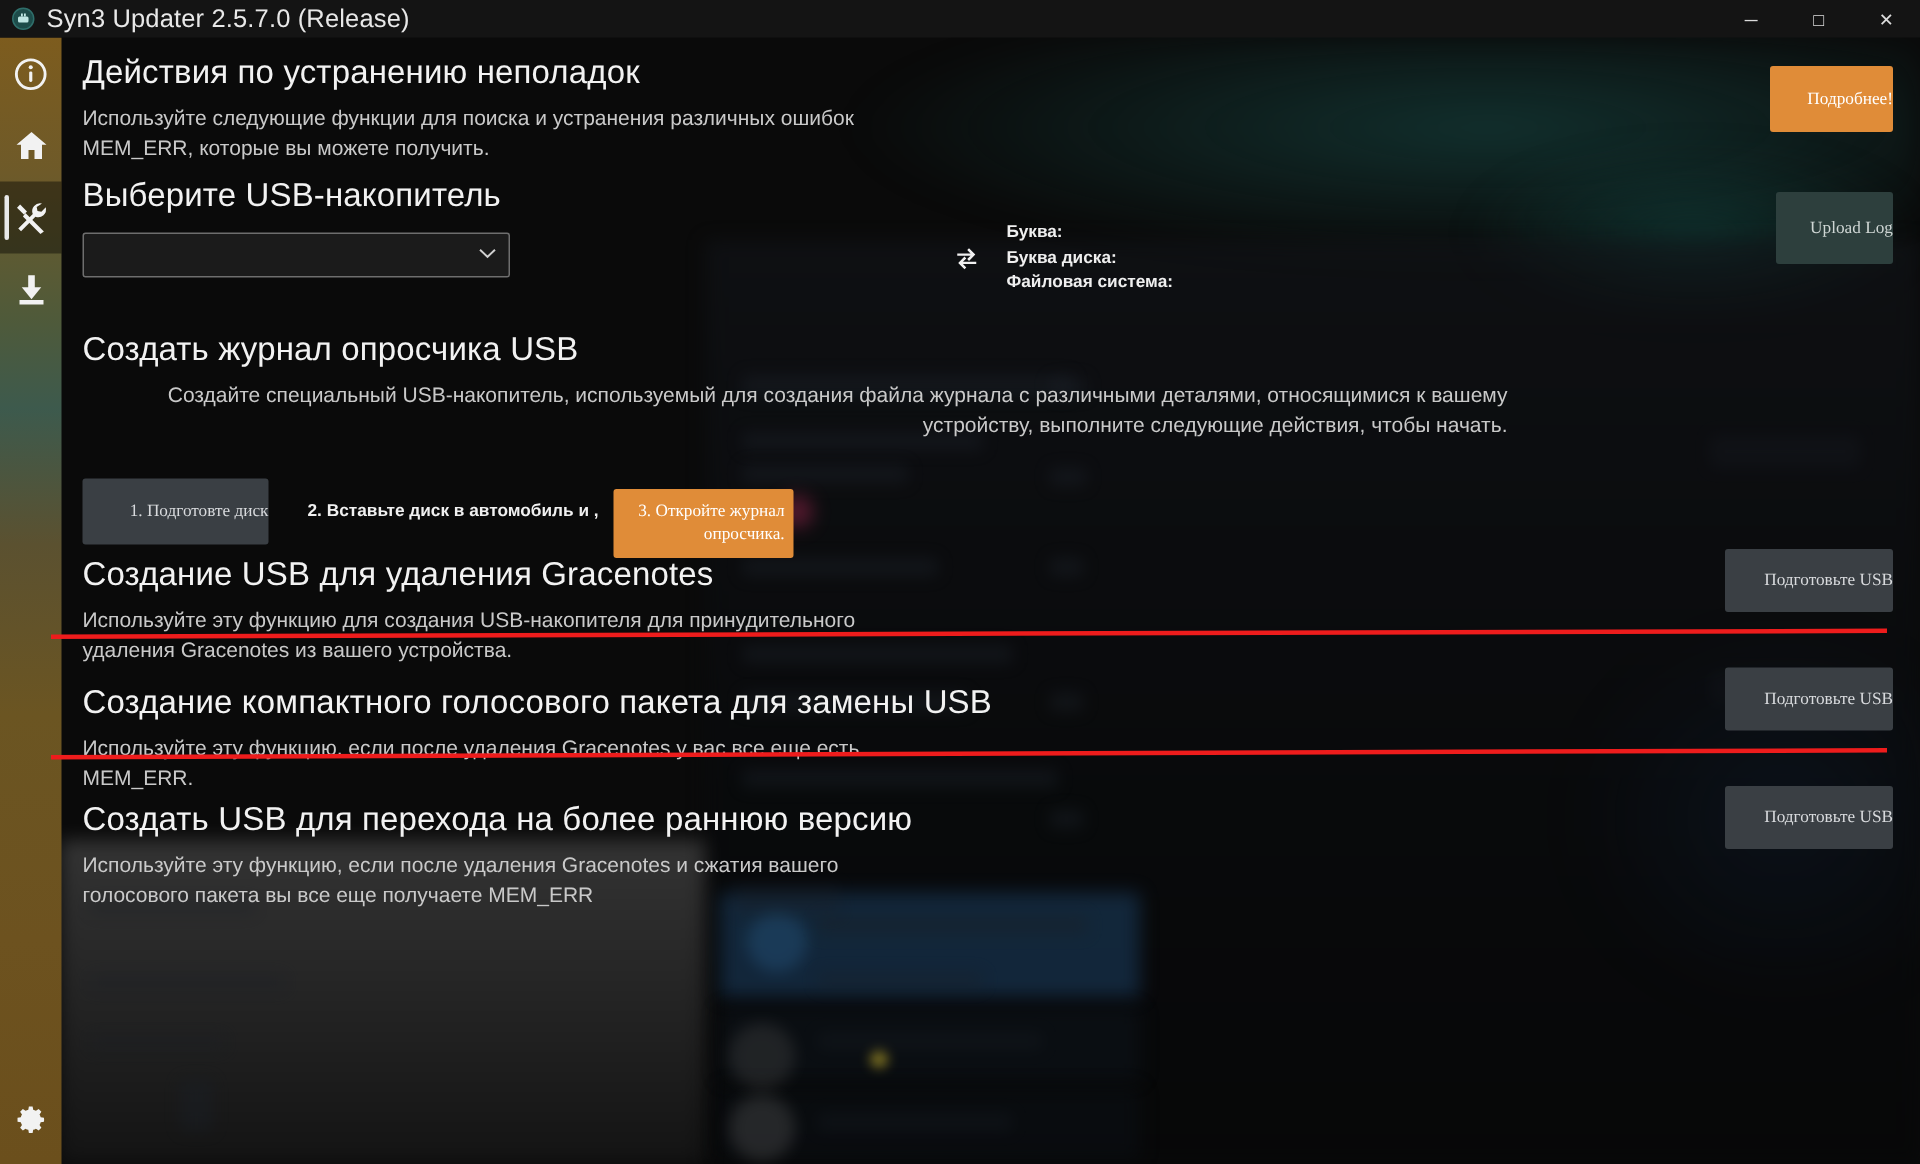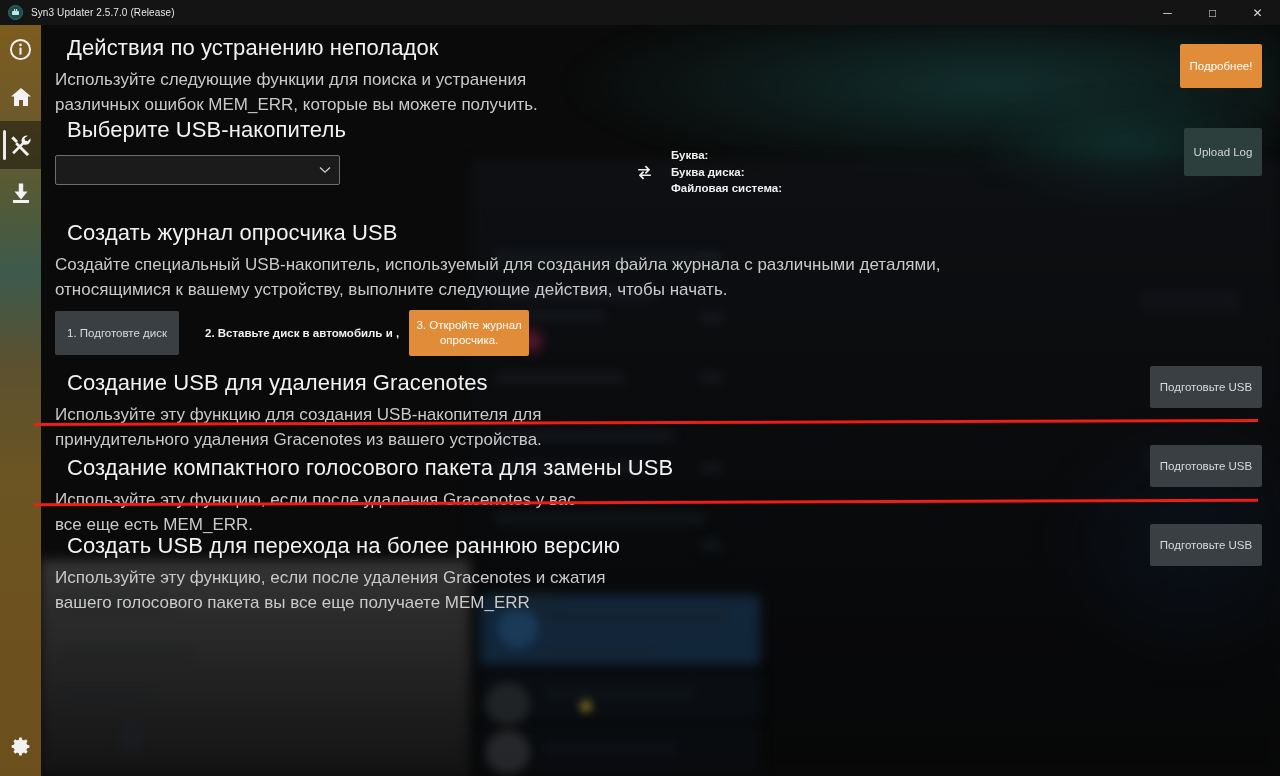--- a/index.html
+++ b/index.html
@@ -51,21 +51,21 @@
     z-index: 40;
   }
   .app-icon {
     width:15px; height:15px; margin-left:8px; margin-right:8px;
     border-radius:50%;
     background:#1d4c4a;
     border:1px solid #2f6f6b;
     display:flex; align-items:center; justify-content:center;
     font-size:8px; color:#9fd8d4;
   }
-  .title-text { font-size:10px; color:#e8e8e8; letter-spacing:.1px; }
+  .title-text { font-size:17px; color:#e8e8e8; letter-spacing:.1px; }
   .winbtns { margin-left:auto; display:flex; height:25px; }
   .winbtn {
     width:45px; height:25px; display:flex; align-items:center; justify-content:center;
     color:#dcdcdc; font-size:12px; line-height:1;
   }
 
   
   .sidebar {
     position:absolute; left:0; top:25px; width:41px; height:751px;
     background: linear-gradient(180deg,#7d5c1e 0%, #6e5a29 12%, #4f5a3a 25%, #3d5a4d 33%, #5b5130 45%, #6b5522 60%, #6d521f 80%, #6b4f1c 100%);
@@ -80,33 +80,33 @@
     content:""; position:absolute; left:3px; top:9px; width:3px; height:30px;
     background:#e9e9e9; border-radius:2px;
   }
   .side-icon svg { display:block; }
   .side-spacer { height: 505px; }
 
   
   .content { position:absolute; left:41px; top:25px; width:1239px; height:751px; z-index:20; }
 
   .sec-title {
-    font-size:22px; font-weight:400; color:#f2f2f2; letter-spacing:.1px;margin-left:12px;
+    font-size:22px; font-weight:400; color:#f2f2f2; letter-spacing:.1px;
   }
   .sec-desc {
-    font-size:17px; color:#c9c9c9; line-height:1.45; margin-top:7px;
+    font-size:14px; color:#c9c9c9; line-height:1.45; margin-top:7px;
   }
 
   .header { position:absolute; left:14px; top:10px; width:600px; }
   .header .sec-desc { width: 530px; }
 
   .btn {
     border:none; cursor:pointer; color:#ececec;
-    font-family:Liberation Sans, sans-serif;
-    font-size:11.5px; text-align:center;
+    font-family:Liberation Serif, serif;
+    font-size:11.5px; text-align:right;
     border-radius:2px;
   }
   .btn-orange { background:#e08c38; color:#ffffff; }
   .btn-grey { background:#3a3f44; color:#d8dadd; }
   .btn-teal { background:#2d3f3d; color:#cfd6d4; }
 
   .btn-more { position:absolute; right:18px; top:19px; width:82px; height:44px; }
   .btn-upload { position:absolute; right:18px; top:103px; width:78px; height:48px; }
 
   
@@ -124,28 +124,28 @@
     color:#f0f0f0;
   }
   .drive-info {
     position:absolute; left:630px; top:122px;
     font-size:11.5px; font-weight:bold; color:#efefef;
     line-height:1.45;
   }
 
   
   .logger { position:absolute; left:14px; top:195px; width:960px; }
-  .logger .sec-desc { width: 950px; }
+  .logger .sec-desc { width: 950px; text-align: right; }
   .steps { position:absolute; left:14px; top:285px; display:flex; align-items:center; }
   .step-btn1 { width:124px; height:44px; }
   .step-text2 {
     font-size:11.5px; font-weight:bold; color:#f0f0f0;
     margin:0 10px 0 26px; white-space:nowrap;
   }
-  .step-btn3 { width:120px; height:46px; line-height:1.3; padding:0 6px; }
+  .step-btn3 { width:120px; height:46px; line-height:1.3; padding:0 6px;margin-top:16px; }
 
   
   .btn-prep { position:absolute; right:18px; width:112px; height:42px; }
   .p1 { top:341px; }
   .p2 { top:420px; }
   .p3 { top:499px; }
 
   .sect-gn { position:absolute; left:14px; top:345px; width:700px; }
   .sect-gn .sec-desc { width:545px; }
   .sect-vp { position:absolute; left:14px; top:430px; width:700px; }

